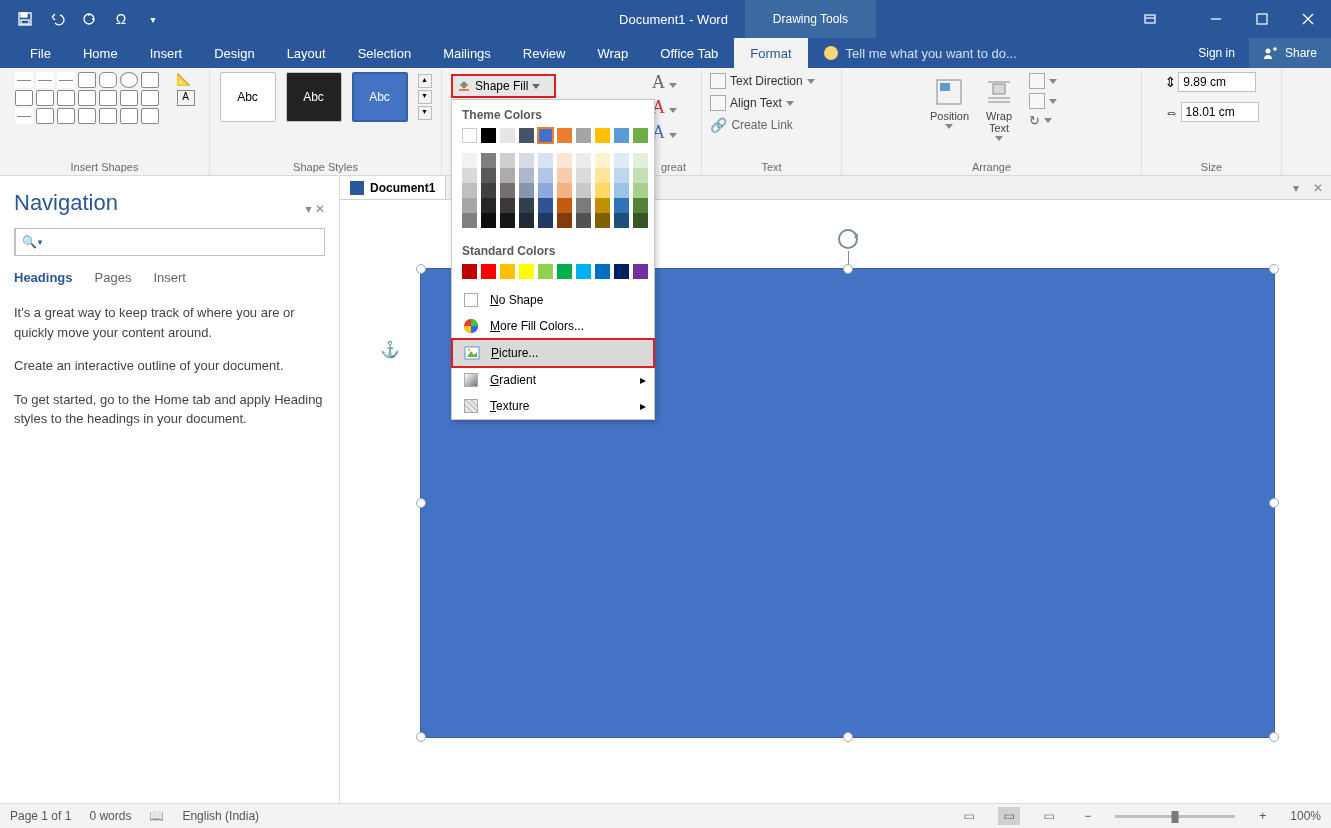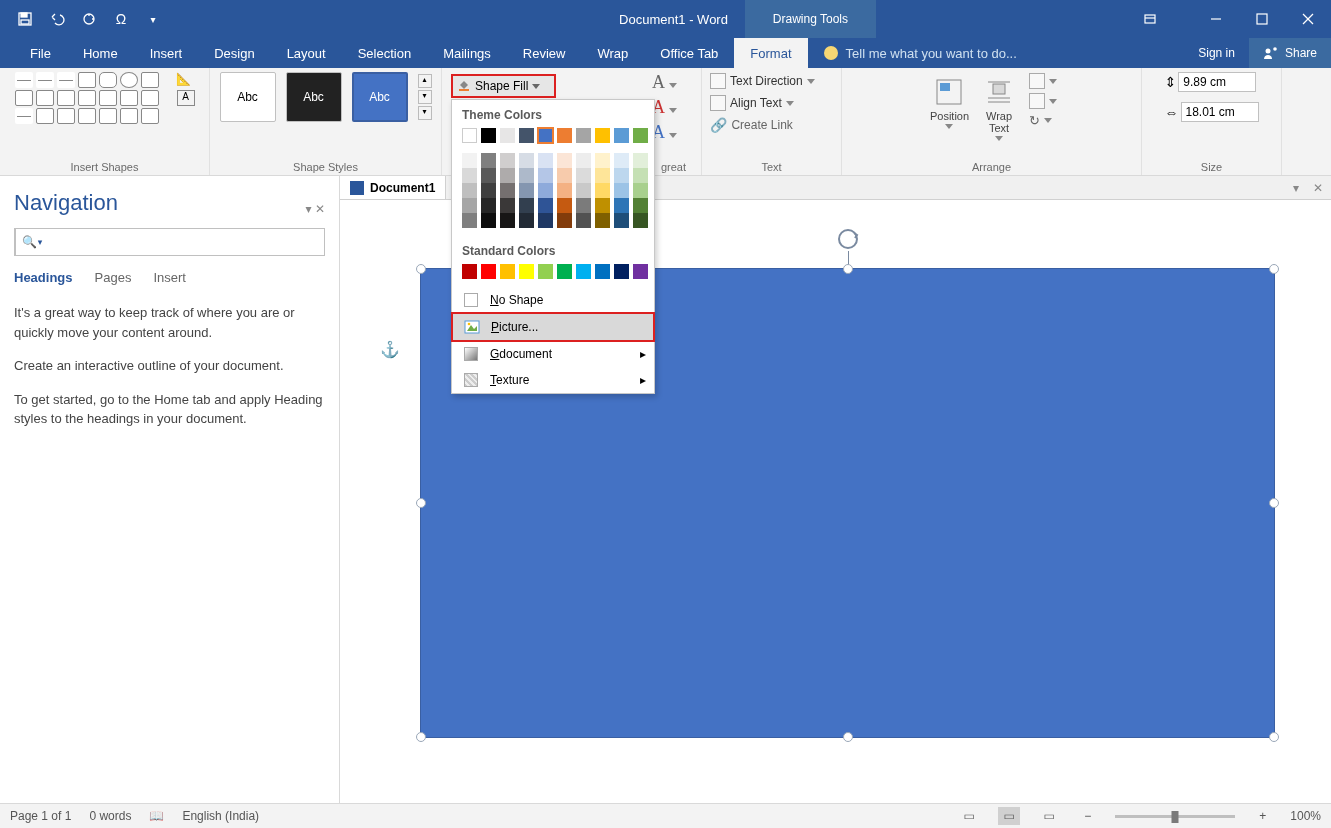--- a/index.html
+++ b/index.html
@@ -390,35 +390,46 @@
       <div class="sw" style="background: rgb(0, 112, 192);"></div>
       <div class="sw" style="background: rgb(0, 32, 96);"></div>
       <div class="sw" style="background: rgb(112, 48, 160);"></div>
     </div>
   <div class="menu-item">
       <span class="mi-ico">
         <span style="width:14px;height:14px;border:1px solid #aaa;display:block"></span>
       </span>
       <span><span class="underline-letter">N</span><span>o Shape</span></span>
     </div>
+  <div class="menu-item">
+      <span class="mi-ico">
+        <svg width="16" height="16" viewBox="0 0 16 16">
+          <circle cx="8" cy="8" r="7" fill="#f33"></circle>
+          <path d="M8 1 A7 7 0 0 1 15 8 L8 8 Z" fill="#3c3"></path>
+          <path d="M15 8 A7 7 0 0 1 8 15 L8 8 Z" fill="#36f"></path>
+          <path d="M8 15 A7 7 0 0 1 1 8 L8 8 Z" fill="#fc0"></path>
+        </svg>
+      </span>
+      <span><span class="underline-letter">M</span><span>ore Fill Colors...</span></span>
+    </div>
   <div class="menu-item highlight">
       <span class="mi-ico">
         <svg width="16" height="14" viewBox="0 0 16 14">
           <rect x="1" y="1" width="14" height="12" fill="#fff" stroke="#5b9bd5"></rect>
           <polygon points="3,11 7,5 10,9 13,6 13,11" fill="#70ad47"></polygon>
           <circle cx="5" cy="4" r="1.3" fill="#ffc000"></circle>
         </svg>
       </span>
       <span><span class="underline-letter">P</span><span>icture...</span></span>
     </div>
   <div class="menu-item">
       <span class="mi-ico">
         <span style="width:14px;height:14px;background:linear-gradient(135deg,#fff,#777);border:1px solid #aaa;display:block"></span>
       </span>
-      <span><span class="underline-letter">G</span><span>document</span></span>
+      <span><span class="underline-letter">G</span><span>radient</span></span>
       <span class="arrow">▸</span>
     </div>
   <div class="menu-item">
       <span class="mi-ico">
         <span style="width:14px;height:14px;background:repeating-linear-gradient(45deg,#ccc 0 2px,#eee 2px 4px);border:1px solid #aaa;display:block"></span>
       </span>
       <span><span class="underline-letter">T</span><span>exture</span></span>
       <span class="arrow">▸</span>
     </div>
 </div>

